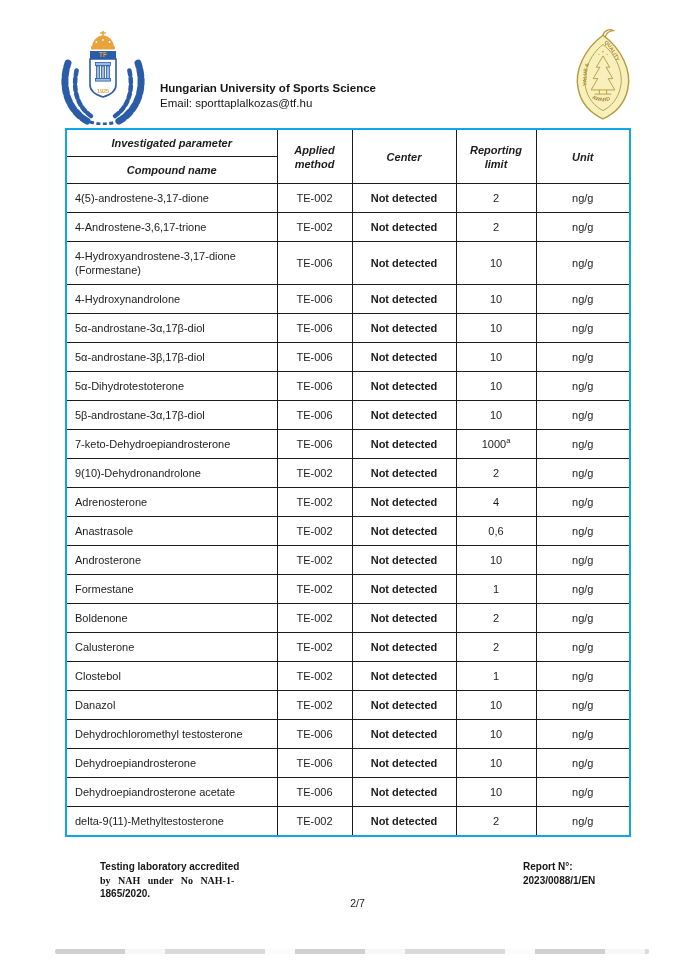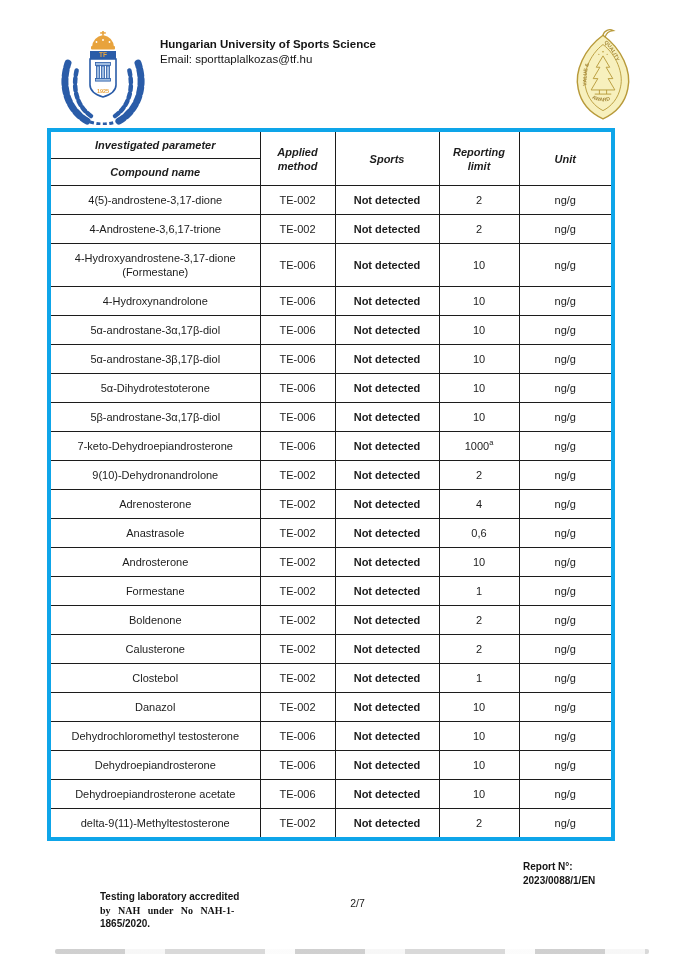--- a/index.html
+++ b/index.html
@@ -11,49 +11,49 @@
     height: 960px;
     background: #ffffff;
     overflow: hidden;
   }
 
   
   .logo-left  { position: absolute; left: 52px;  top: 30px; width: 102px; height: 95px; }
   .logo-right { position: absolute; left: 557px; top: 28px; width: 92px;  height: 95px; }
   .org-block  { position: absolute; left: 160px; top: 37px; width: 330px;
                 font-size: 11.5px; line-height: 15px; color: #151515; }
-  .org-block .b { font-weight: bold; }
+  .org-block .b { font-weight: bold; margin-top: 44px; }
 
   
   table.report {
-    position: absolute; left: 47px; top: 128px; width: 565px;
+    position: absolute; left: 65px; top: 128px; width: 565px;
     border-collapse: collapse; table-layout: fixed;
     font-size: 11px; color: #1c1c1c;
-    border: 4px solid #0ea5e9;
+    border: 2px solid #0ea5e9;
   }
   table.report th, table.report td {
     border: 1px solid #1c1c1c;
     line-height: 14px;
     vertical-align: middle;
   }
   table.report thead th {
     font-style: italic; font-weight: bold;
     text-align: center; padding: 6px 4px;
   }
   th.h-param    { padding: 7px 6px; }
   th.h-compound { text-align: left; padding: 7px 8px; margin-top: 48px; }
-  td.c-name   { text-align: center; padding: 7px 8px; }
+  td.c-name   { text-align: left; padding: 7px 8px; }
   td.c-center { text-align: center; padding: 7px 4px; }
   td.c-result { font-weight: bold; }
   td sup { font-size: 7.5px; line-height: 0; }
 
   
   .foot-accred {
     position: absolute; left: 100px; top: 860px; width: 172px;
-    font-size: 10px; font-weight: bold; line-height: 13.5px; color: #151515; margin-top: 30px;
+    font-size: 10px; font-weight: bold; line-height: 13.5px; color: #151515;
   }
   .foot-accred .spread { word-spacing: 5px; font-family: Liberation Serif, serif; }
   .foot-report {
     position: absolute; left: 515px; top: 860px; width: 140px;
     font-size: 10px; font-weight: bold; line-height: 13.5px; color: #151515; margin-left: 8px;
   }
   .foot-page {
     position: absolute; left: 0; top: 897px; width: 715px;
     text-align: center; font-size: 10.5px; color: #1c1c1c;
   }
@@ -150,21 +150,21 @@
       <col style="width:211px">
         <col style="width:75px">
         <col style="width:104px">
         <col style="width:80px">
         <col style="width:94px">
     </colgroup>
     <thead>
       <tr>
         <th class="h-param">Investigated parameter</th>
         <th rowspan="2">Applied method</th>
-        <th rowspan="2">Sports</th>
+        <th rowspan="2">Center</th>
         <th rowspan="2">Reporting limit</th>
         <th rowspan="2">Unit</th>
       </tr>
       <tr>
         <th class="h-compound">Compound name</th>
       </tr>
     </thead>
     <tbody>
     <tr>
       <td class="c-name">4(5)-androstene-3,17-dione</td>

